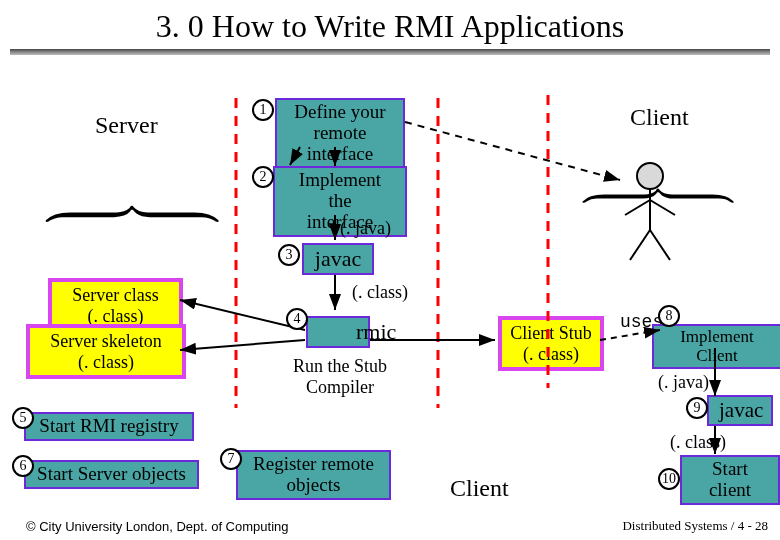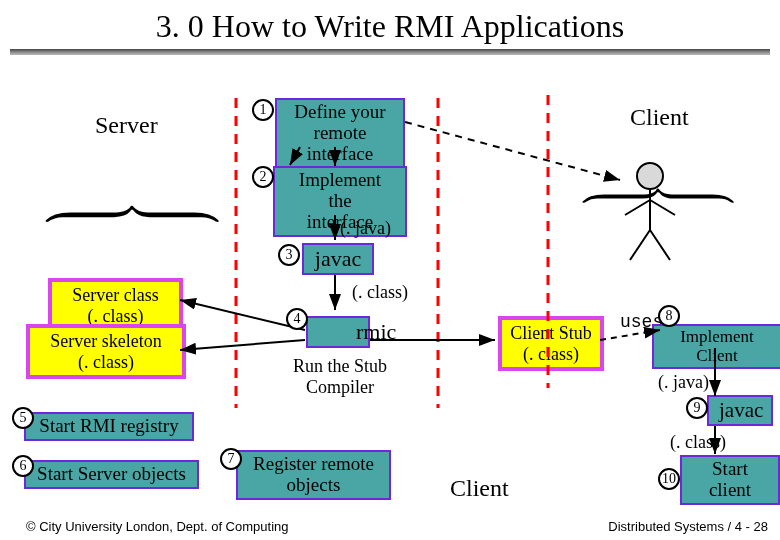--- a/index.html
+++ b/index.html
@@ -9,21 +9,21 @@
   .abs { position: absolute; }
   .num-circle { width: 22px; height: 22px; border: 2px solid #000; border-radius: 50%; background: #fff; display: flex; align-items: center; justify-content: center; font-size: 14px; z-index: 5; }
   .teal-box { background: #4aa5a5; border: 2px solid #6d28d9; text-align: center; padding: 2px 10px; font-size: 19px; line-height: 1.1; }
   .yellow-box { background: #ffff00; border: 4px solid #d946ef; text-align: center; padding: 3px 8px; font-size: 18px; line-height: 1.15; }
   .server-label { font-size: 24px; }
   .client-label { font-size: 24px; }
   .small-label { font-size: 18px; }
   .italic { font-size: 18px; text-align: center; }
   .brace { font-size: 80px; transform: scaleX(2.5); transform-origin: center; line-height: 0.3; }
   .footer-left { position: absolute; bottom: 6px; left: 12px; font-size: 13px; font-family: Arial, sans-serif; margin-left: 14px; }
-  .footer-right { position: absolute; bottom: 6px; right: 12px; font-size: 13px; font-family: Liberation Sans, sans-serif; }
+  .footer-right { position: absolute; bottom: 6px; right: 12px; font-size: 13px; font-family: Liberation Serif, serif; }
   .uses { font-family: Liberation Mono, monospace; font-size: 18px; }
   svg.conn { position: absolute; top: 0; left: 0; width: 780px; height: 540px; pointer-events: none; z-index: 1; }
   .stick { position: absolute; }
 </style>
 </head>
 <body>
 
 <h1 class="title">3. 0 How to Write RMI Applications</h1>
 <div class="title-underline"></div>
 

